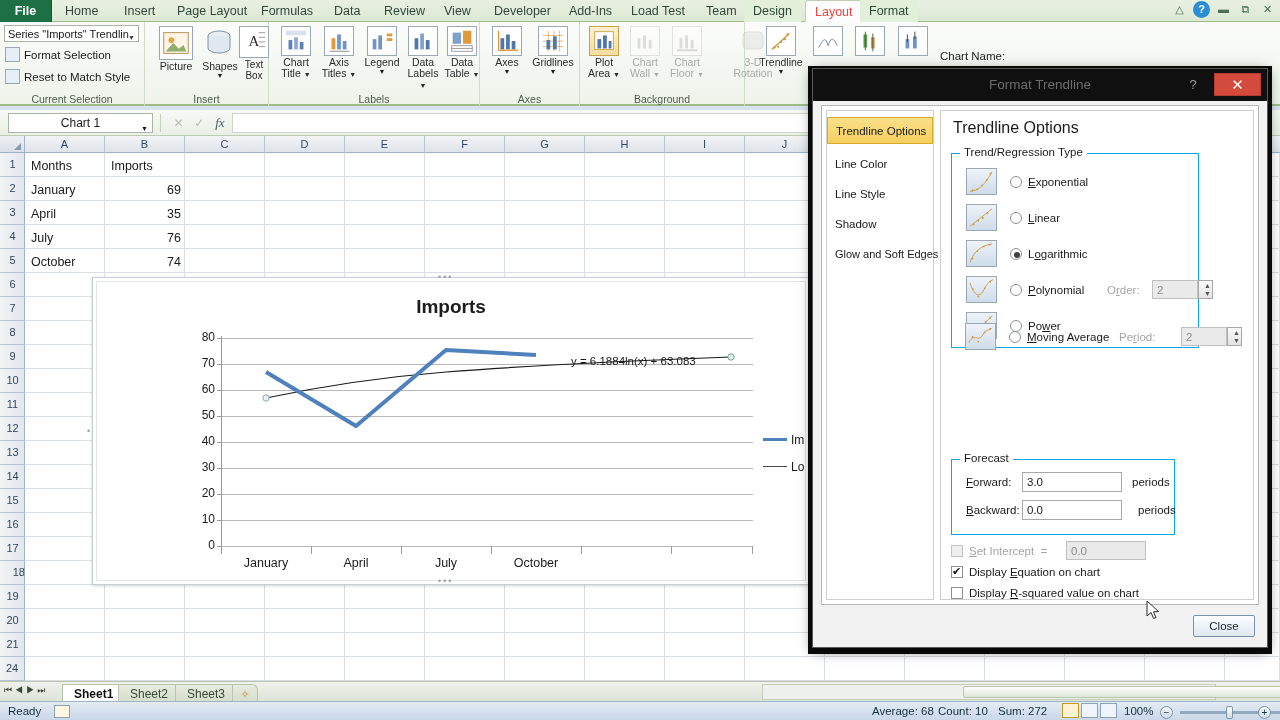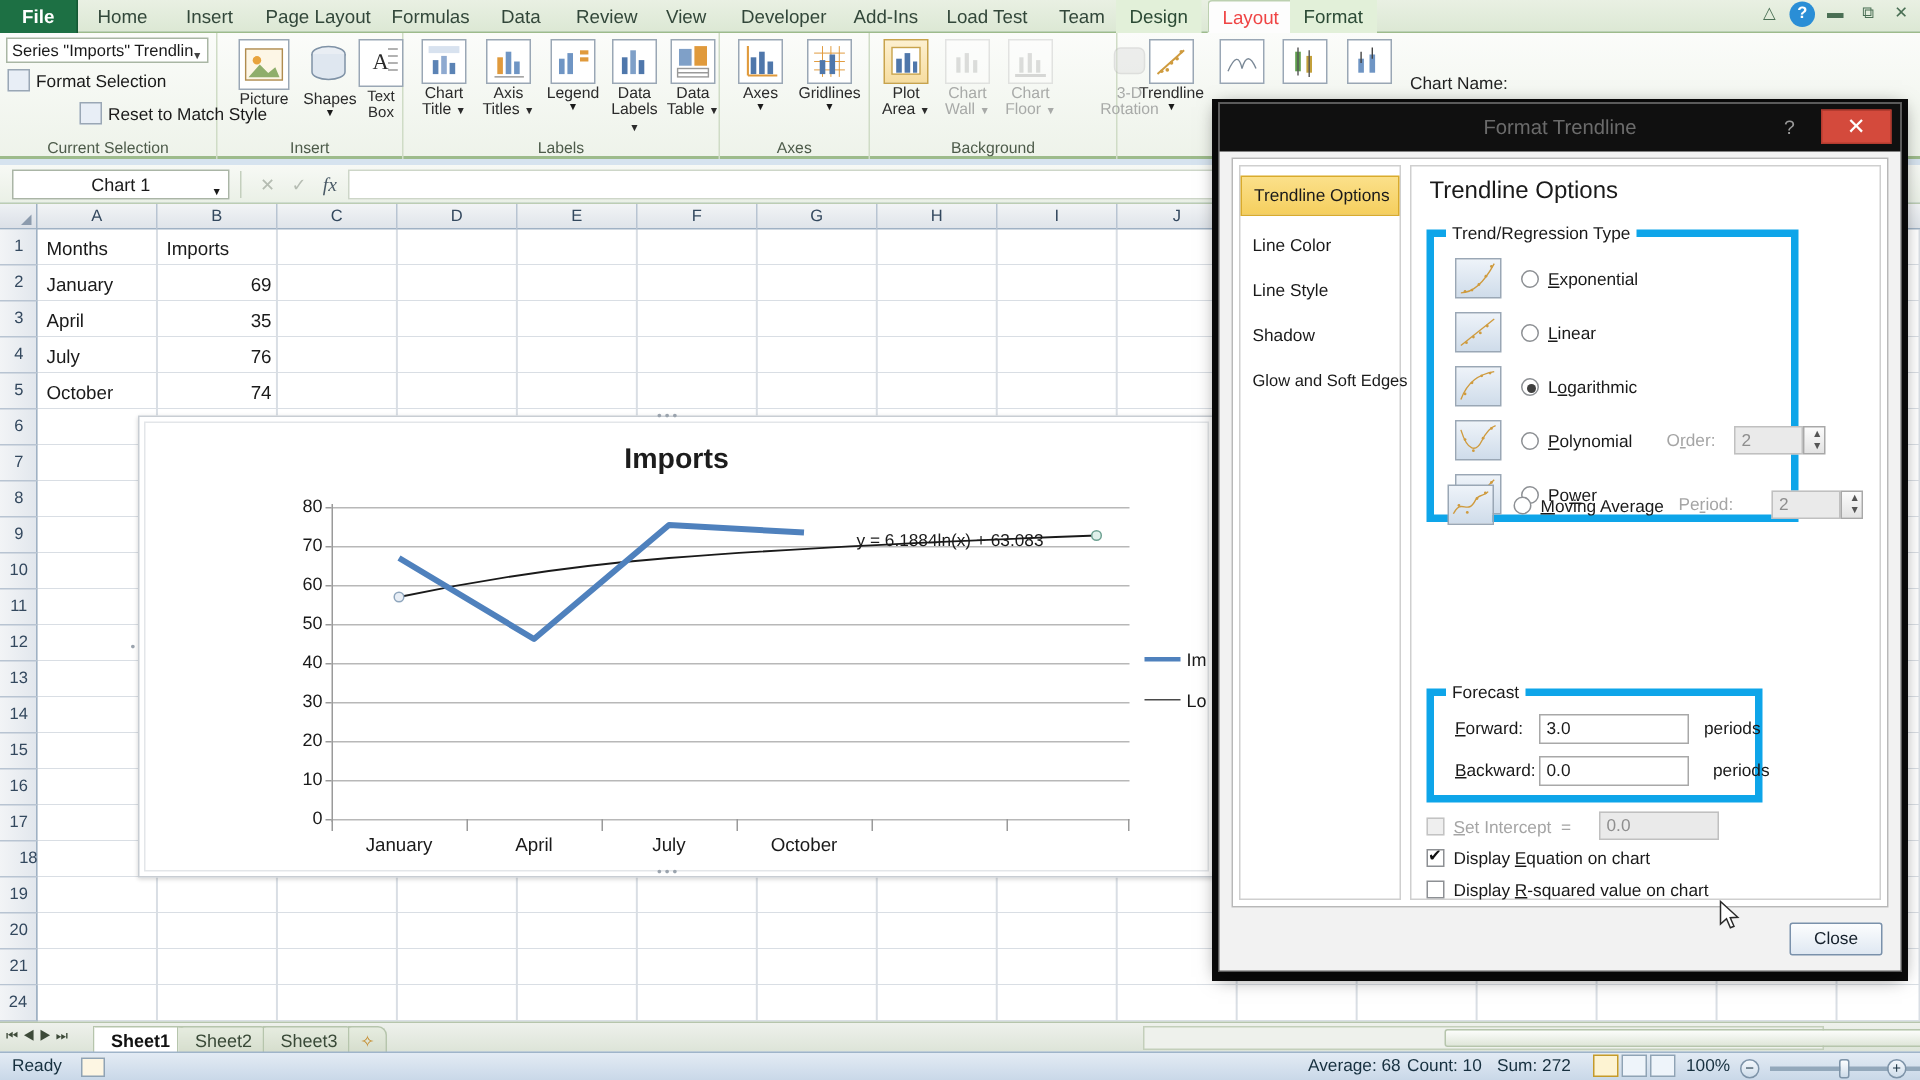--- a/index.html
+++ b/index.html
@@ -291,21 +291,21 @@
     border:1px solid #d9ab2c;
   }
   .pane{
     position:absolute; left:118px; top:4px; right:4px; bottom:4px;
     background:#fff; border:1px solid #cfcfcf;
   }
   .pane-h{
     position:absolute; left:12px; top:8px; font-size:16px; color:#1a1a1a;
   }
   .fset{
-    position:absolute; border:5px solid #0ea5e9;
+    position:absolute; border:1px solid #0ea5e9;
   }
   .fleg{
     position:absolute; top:-8px; left:8px; background:#fff;
     padding:0 4px; font-size:11.5px; color:#1a1a1a;
   }
   .radio{
     display:inline-block; width:12px; height:12px; border-radius:50%;
     border:1px solid #8d9094; background:#fff; vertical-align:-2px;
     position:relative; margin-right:6px;
   }
@@ -391,21 +391,21 @@
 <div class="ribbon">
 
   <div class="rgroup" style="left:0;width:145px;">
     <div class="selbox">
       <span>Series "Imports" Trendlin</span>
       <span class="dd">▼</span>
     </div>
     <div class="selrow" style="top:24px;">
       <span class="si"></span><span>Format Selection</span>
     </div>
-    <div class="selrow" style="top:46px;margin-left:48px;">
+    <div class="selrow" style="top:46px;">
       <span class="si"></span><span>Reset to Match Style</span>
     </div>
     <div class="glabel">Current Selection</div>
   </div>
 
   <div class="rgroup" style="left:145px;width:124px;">
     <div class="rbtn" style="left:8px;top:4px;width:46px;">
       <span class="ico" style="width:34px;height:34px;">
         <svg class="gl" viewBox="0 0 34 34">
             <rect x="4" y="6" width="26" height="22" fill="#fdf6e6" stroke="#b08c4f"></rect>

